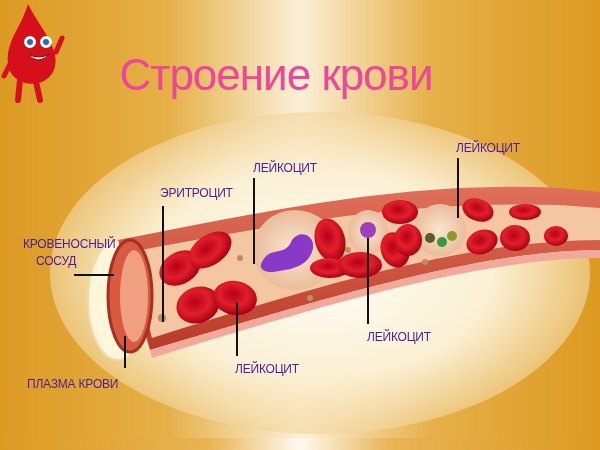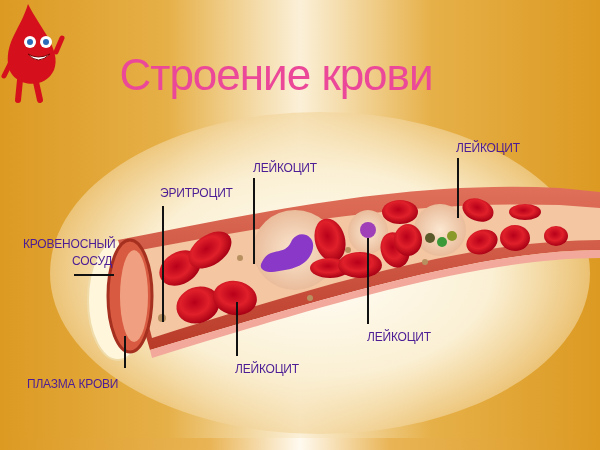--- a/index.html
+++ b/index.html
@@ -92,21 +92,21 @@
     <path d="M28 54 Q 38 66 50 54 Q 38 60 28 54 Z" fill="#fff" stroke="#700" stroke-width="1"></path>
     <path d="M56 52 L 62 38" stroke="#d5101c" stroke-width="5" stroke-linecap="round"></path>
     <path d="M20 80 L 18 100 M 36 82 L 40 100" stroke="#d5101c" stroke-width="6" stroke-linecap="round"></path>
     <path d="M10 64 L 4 76" stroke="#d5101c" stroke-width="5" stroke-linecap="round"></path>
   </g>
 </svg>
 
 <div class="title">Строение крови</div>
 
 <div class="label" style="left:23px;top:237px;">КРОВЕНОСНЫЙ</div>
-<div class="label" style="left:36px;top:254px;margin-left:36px;">СОСУД</div>
+<div class="label" style="left:36px;top:254px;">СОСУД</div>
 <div class="line" style="left:74px;top:274px;width:40px;height:2px;"></div>
 
 <div class="line" style="left:124px;top:336px;width:2px;height:32px;"></div>
 <div class="label" style="left:27px;top:377px;">ПЛАЗМА КРОВИ</div>
 
 <div class="label" style="left:160px;top:186px;">ЭРИТРОЦИТ</div>
 <div class="line" style="left:162px;top:206px;width:2px;height:116px;"></div>
 
 <div class="label" style="left:253px;top:161px;">ЛЕЙКОЦИТ</div>
 <div class="line" style="left:253px;top:178px;width:2px;height:86px;"></div>

